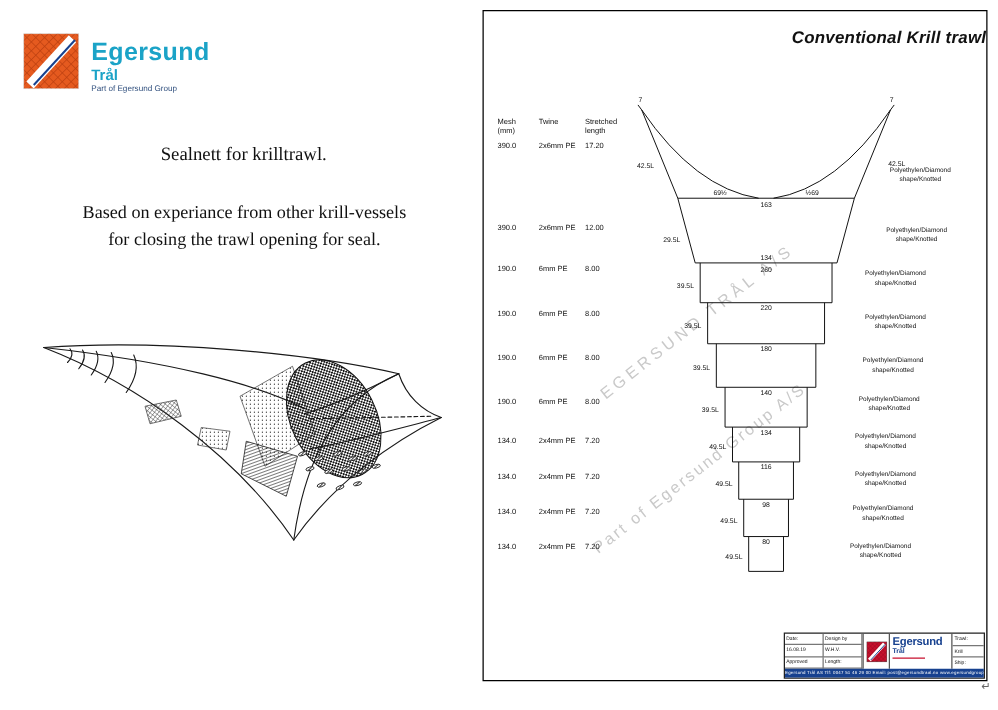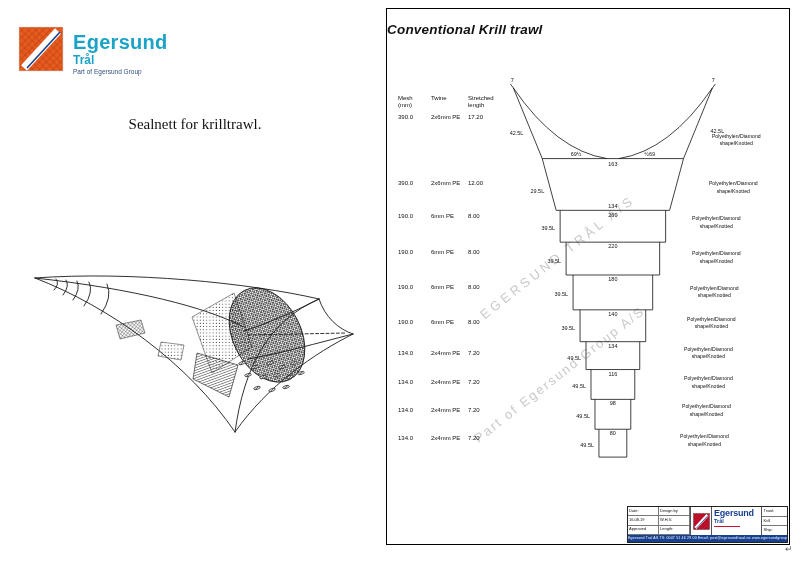--- a/index.html
+++ b/index.html
@@ -16,21 +16,21 @@
   .left-title{position:absolute;left:60px;top:116px;width:270px;text-align:center;
     font-family:"Liberation Serif",serif;font-size:15px;}
   .left-body{position:absolute;left:38px;top:160px;width:315px;text-align:center;
     font-family:"Liberation Serif",serif;font-size:14.5px;line-height:1.5;}
   .trawl-drawing{position:absolute;left:20px;top:255px;width:340px;height:190px;}
   .page-mark{position:absolute;left:785px;top:544px;font-size:9px;color:#666;}
 
   
   .panel{position:absolute;left:386px;top:8px;width:404px;height:537px;
     border:1.6px solid #000;box-sizing:border-box;background:#fff;}
-  .panel-title{position:absolute;left:0;right:0;top:13px;text-align:left;
+  .panel-title{position:absolute;left:0;right:0;top:13px;text-align:right;
     font-size:13.5px;font-weight:bold;font-style:italic;letter-spacing:.2px;}
   #funnel-svg{position:absolute;left:0;top:0;width:100%;height:100%;}
   .mesh-table{position:absolute;left:0;top:0;width:100%;height:100%;font-size:6px;}
   .mt-row{position:absolute;left:0;width:120px;height:8px;}
   .mt-cell{position:absolute;white-space:pre-line;line-height:1.15;}
 
   
   .titleblock{position:absolute;right:1px;bottom:1px;width:161px;height:37px;
     border:1px solid #222;box-sizing:border-box;background:#fff;display:flex;flex-direction:column;}
   .tb-main{display:flex;flex:1;min-height:0;}
@@ -66,20 +66,22 @@
   </svg>
   <div class="brand-text">
     <div class="logo-name">Egersund</div>
     <div class="logo-sub">Trål</div>
     <div class="logo-tag">Part of Egersund Group</div>
   </div>
 </div>
 
 <div class="left-title">Sealnett for krilltrawl.</div>
 <div class="left-body">
+  <div>Based on experiance from other krill-vessels</div>
+  <div>for closing the trawl opening for seal.</div>
 </div>
 
 <svg class="trawl-drawing" viewBox="0 0 340 190">
   <defs>
     <pattern id="pxh" width="3" height="3" patternUnits="userSpaceOnUse">
       <path d="M0,0 L3,3 M3,0 L0,3" stroke="#151515" stroke-width="0.75" fill="none"></path>
     </pattern>
     <pattern id="pdots" width="3.2" height="3.2" patternUnits="userSpaceOnUse">
       <circle cx="1.1" cy="1.1" r="0.5" fill="#222"></circle>
     </pattern>

